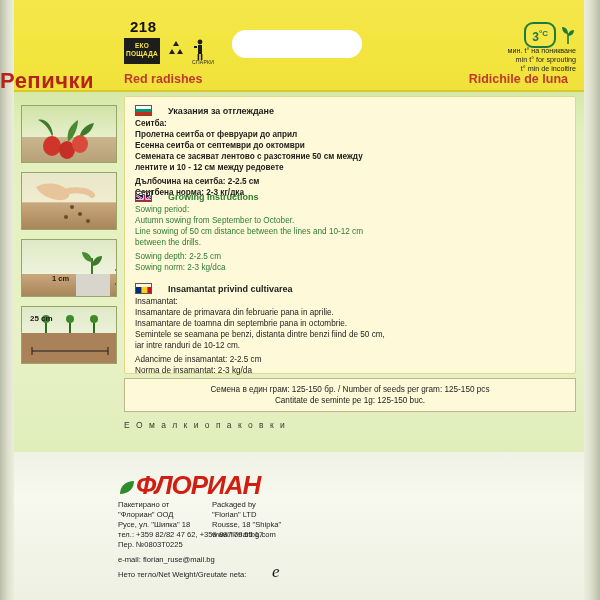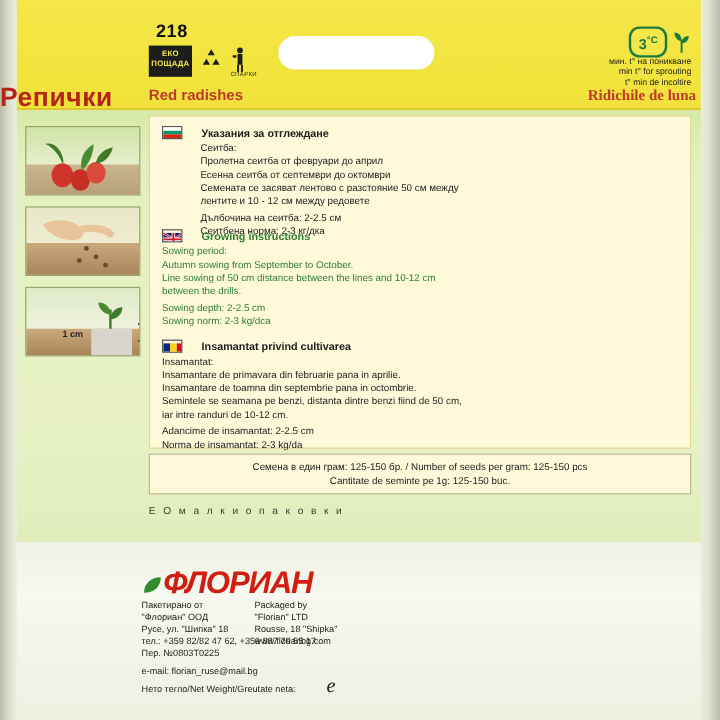--- a/index.html
+++ b/index.html
@@ -53,22 +53,22 @@
   }
   .ico-sm { width:20px; height:24px; position:relative; }
   .ico-sm svg { display:block; }
   .sparko { font-size:5px; text-align:center; color:#1d1d1b; margin-top:-2px; letter-spacing:.3px;}
 
   .name-left {
     position:absolute; left:124px; top:72px;
     font-size:12.5px; color:#c0392b; font-weight:bold;
   }
   .name-right {
-    position:absolute; right:20px; top:72px;
-    font-size:12.5px; color:#c0392b; font-weight:bold; text-align:left;font-family:Liberation Serif, serif;
+    position:absolute; right:32px; top:72px;
+    font-size:12.5px; color:#c0392b; font-weight:bold; text-align:left;
   }
   .title-main {
     position:absolute; left:0; right:0; top:68px;
     font-size:22px; font-weight:bold; color:#b62419;
     letter-spacing:.5px;
   }
 
   
   .notch {
     position:absolute; left:232px; top:30px; width:130px; height:28px;
@@ -126,21 +126,21 @@
   .block { position:absolute; left:10px; right:8px; }
   .blk-head { display:flex; align-items:center; gap:16px; margin-bottom:2px; }
   .flag { width:17px; height:11px; border:1px solid #555; display:inline-block; position:relative; overflow:hidden; }
   .flag-bg { position:absolute; left:0; top:0; width:100%; height:100%; }
   .flag-bg span { display:block; height:33.33%; }
   .hdr-bg { font-size:9px; font-weight:bold; color:#1d1d1b; }
   .hdr-en { font-size:9px; font-weight:bold; color:#2e7d32; }
   .hdr-ro { font-size:9px; font-weight:bold; color:#1d1d1b; }
   .line { font-size:8.2px; line-height:11px; color:#1d1d1b; }
   .line.en { color:#2e7d32; }
-  .line.b { font-weight:normal;margin-left:32px; }
+  .line.b { font-weight:bold; }
 
   
   .seedbox {
     position:absolute; left:124px; top:378px; width:452px; height:34px;
     border:1px solid #b9b98a; background:#fdf9d9;
     display:flex; flex-direction:column; align-items:center; justify-content:center;
   }
   .seedbox div { font-size:8.2px; color:#1d1d1b; line-height:11px;}
   .eo-line {
     position:absolute; left:124px; top:420px;
@@ -246,20 +246,32 @@
           <svg width="96" height="58" viewBox="0 0 96 58">
             <rect x="18" y="34" width="34" height="22" fill="#d8d5cc"></rect>
             <path d="M34 34 L34 18" stroke="#3e7a2a" stroke-width="2"></path>
             <path d="M34 22 C28 22 24 16 24 12 C30 12 34 16 34 22 Z" fill="#4a8a32"></path>
             <path d="M34 26 C40 26 44 21 44 16 C38 16 34 21 34 26 Z" fill="#3e7a2a"></path>
             <path d="M60 30 L60 44" stroke="#1d1d1b" stroke-width="1.2"></path>
             <path d="M57 30 L63 30 M57 44 L63 44" stroke="#1d1d1b" stroke-width="1.2"></path>
           </svg>
           <span class="pic-label">1 cm</span>
         </div>
+        <div class="pic p4 pic4">
+          <svg width="96" height="58" viewBox="0 0 96 58">
+            <rect x="0" y="26" width="96" height="32" fill="#a9825a"></rect>
+            <path d="M10 44 L86 44" stroke="#1d1d1b" stroke-width="1"></path>
+            <path d="M10 40 L10 48 M86 40 L86 48" stroke="#1d1d1b" stroke-width="1"></path>
+            <path d="M24 26 L24 14 M48 26 L48 14 M72 26 L72 14" stroke="#2e6b22" stroke-width="2"></path>
+            <circle cx="24" cy="12" r="4" fill="#3e8a2a"></circle>
+            <circle cx="48" cy="12" r="4" fill="#3e8a2a"></circle>
+            <circle cx="72" cy="12" r="4" fill="#3e8a2a"></circle>
+          </svg>
+          <span class="pic-label">25 cm</span>
+        </div>
       </div>
 
       <div class="block" style="top:8px;">
         <div class="blk-head">
           <span class="flag">
             <span class="flag-bg">
                 <span style="background:#ffffff"></span>
                 <span style="background:#00966e"></span>
                 <span style="background:#d62612"></span>
               </span>

